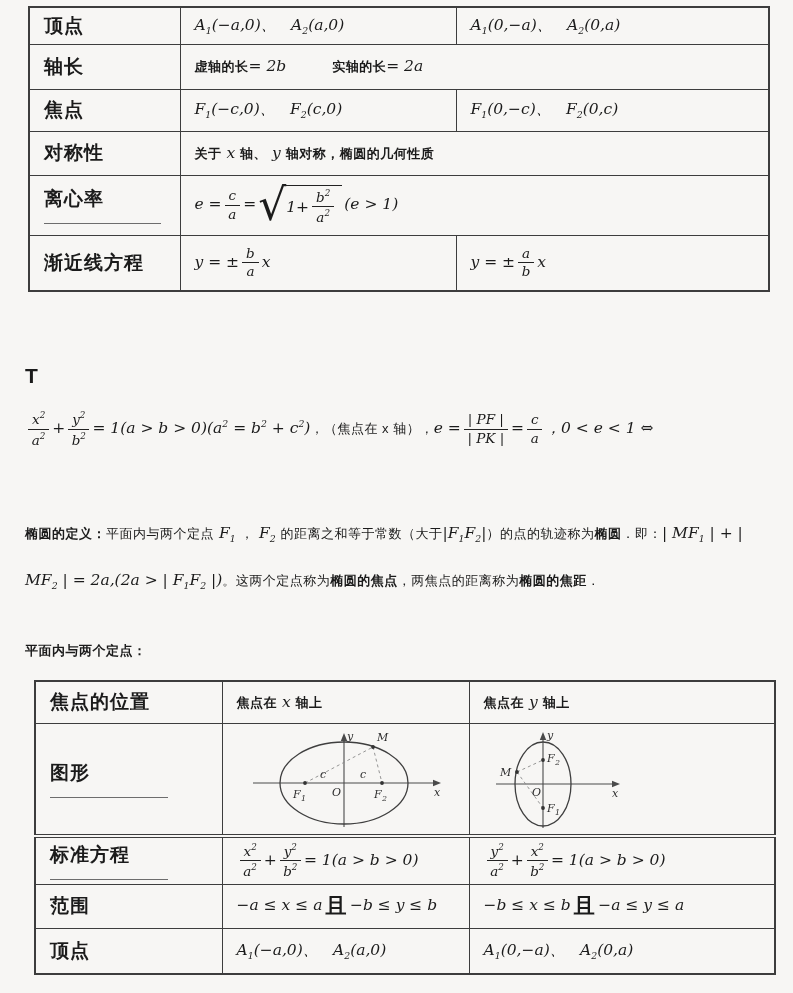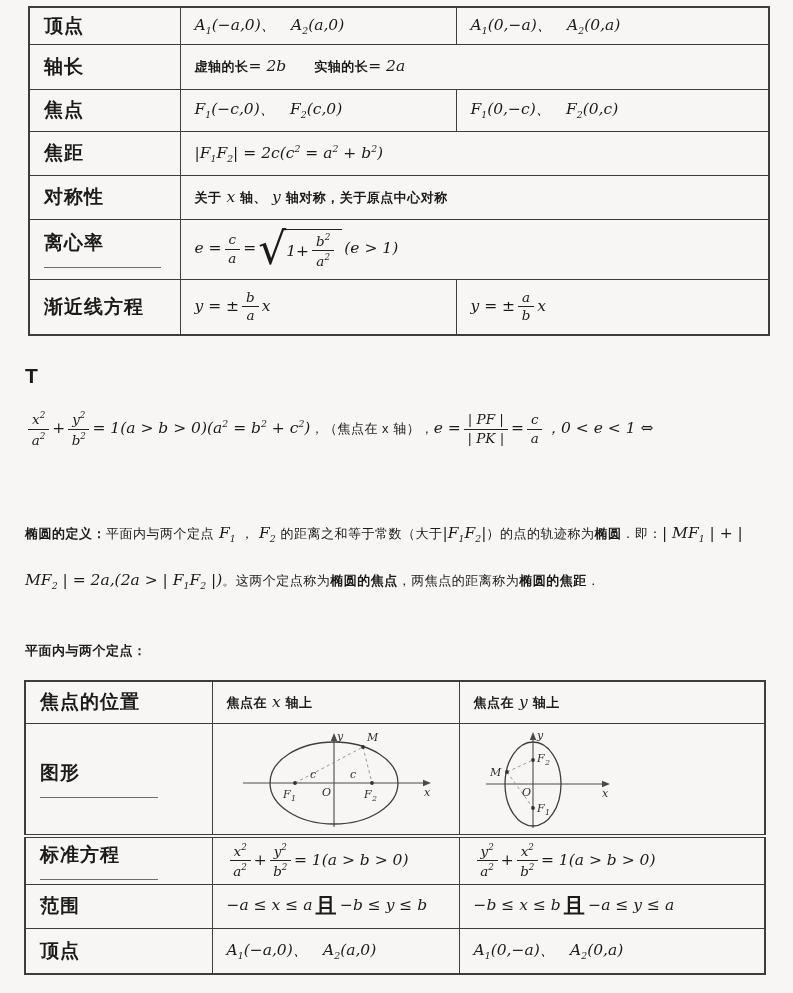--- a/index.html
+++ b/index.html
@@ -38,21 +38,21 @@
   }
   .ftxt sub,.ftxt sup{font-size:0.6em;}
   .cjk,.cjkb{
     font-family:"Liberation Sans",sans-serif;font-style:normal;
     font-weight:700;font-size:13px;letter-spacing:0.5px;
   }
   .cjkr{
     font-family:"Liberation Sans",sans-serif;font-style:normal;
     font-weight:400;font-size:13px;letter-spacing:0.5px;
   }
-  .gapl{margin-left:28px;}
+  .gapl{margin-left:46px;}
   .qie{font-size:21px;margin:0 3px;vertical-align:middle;}
   .frac{
     display:inline-flex;flex-direction:column;align-items:center;
     vertical-align:middle;margin:0 3px;line-height:1.15;
     font-family:"DejaVu Serif",serif;font-style:italic;font-size:13.5px;
   }
   .frac .fnum{border-bottom:1.3px solid #222;padding:0 4px 1px;}
   .frac .fden{padding-top:1px;}
   .frac sub,.frac sup{font-size:0.65em;}
   .sqrt{display:inline-flex;align-items:stretch;vertical-align:middle;margin:0 2px;}
@@ -109,26 +109,22 @@
       <tr style="height:45px">
         <td class="lbl"><span>轴长</span></td>
         <td colspan="2"><span class="f"><span class="ftxt cjk">虚轴的长</span><span class="ftxt">= 2b</span><span class="ftxt cjk gapl">实轴的长</span><span class="ftxt">= 2a</span></span></td>
       </tr>
       <tr style="height:42px">
         <td class="lbl"><span>焦点</span></td>
         <td><span class="f"><span class="ftxt">F<sub>1</sub>(−c,0)、   F<sub>2</sub>(c,0)</span></span></td>
         <td><span class="f"><span class="ftxt">F<sub>1</sub>(0,−c)、   F<sub>2</sub>(0,c)</span></span></td>
       </tr>
       <tr style="height:44px">
-        <td class="lbl"><span>焦距</span></td>
-        <td colspan="2"><span class="f"><span class="ftxt">|F<sub>1</sub>F<sub>2</sub>| = 2c(c<sup>2</sup> = a<sup>2</sup> + b<sup>2</sup>)</span></span></td>
-      </tr>
-      <tr style="height:44px">
         <td class="lbl"><span>对称性</span></td>
-        <td colspan="2"><span class="f"><span class="ftxt cjk">关于</span><span class="ftxt"> x </span><span class="ftxt cjk">轴、</span><span class="ftxt"> y </span><span class="ftxt cjk">轴对称，关于原点中心对称</span></span></td>
+        <td colspan="2"><span class="f"><span class="ftxt cjk">关于</span><span class="ftxt"> x </span><span class="ftxt cjk">轴、</span><span class="ftxt"> y </span><span class="ftxt cjk">轴对称，椭圆的几何性质</span></span></td>
       </tr>
       <tr style="height:60px">
         <td class="lbl"><span class="u">离心率</span></td>
         <td colspan="2"><span class="f"><span class="ftxt">e =</span><span class="frac">
                 <span class="fnum">c</span>
                 <span class="fden">a</span>
               </span><span class="ftxt">=</span><span class="sqrt">
                 <span class="radical">√</span>
                 <span class="radicand">
                   <span class="ftxt">1+</span>
@@ -170,21 +166,21 @@
           <span class="fden">a</span>
         </span><span class="ftxt">，0 &lt; e &lt; 1 ⇔</span></span>
   </div>
   <div class="block p2">
     <span class="f"><span class="ftxt cjkb">椭圆的定义：</span><span class="ftxt cjkr">平面内与两个定点</span><span class="ftxt"> F<sub>1</sub> </span><span class="ftxt cjkr">，</span><span class="ftxt"> F<sub>2</sub> </span><span class="ftxt cjkr">的距离之和等于常数（大于</span><span class="ftxt">|F<sub>1</sub>F<sub>2</sub>|</span><span class="ftxt cjkr">）的点的轨迹称为</span><span class="ftxt cjkb">椭圆</span><span class="ftxt cjkr">．即：</span><span class="ftxt">| MF<sub>1</sub> | + | MF<sub>2</sub> | = 2a,(2a &gt; | F<sub>1</sub>F<sub>2</sub> |)</span><span class="ftxt cjkr">。这两个定点称为</span><span class="ftxt cjkb">椭圆的焦点</span><span class="ftxt cjkr">，两焦点的距离称为</span><span class="ftxt cjkb">椭圆的焦距</span><span class="ftxt cjkr">．</span></span>
   </div>
   <div class="block p3">
     <span class="f"><span class="ftxt cjkb">平面内与两个定点：</span></span>
   </div>
 
-  <table class="tbl" style="left:24px;top:680px;width:740px;padding-left:20px;">
+  <table class="tbl" style="left:34px;top:680px;width:740px;padding-left:20px;">
     <colgroup>
         <col style="width:187px">
         <col style="width:247px">
         <col style="width:306px">
       </colgroup>
     <tbody>
       <tr style="height:42px">
         <td class="lbl"><span>焦点的位置</span></td>
         <td><span class="f"><span class="ftxt cjk">焦点在</span><span class="ftxt"> x </span><span class="ftxt cjk">轴上</span></span></td>
         <td><span class="f"><span class="ftxt cjk">焦点在</span><span class="ftxt"> y </span><span class="ftxt cjk">轴上</span></span></td>

